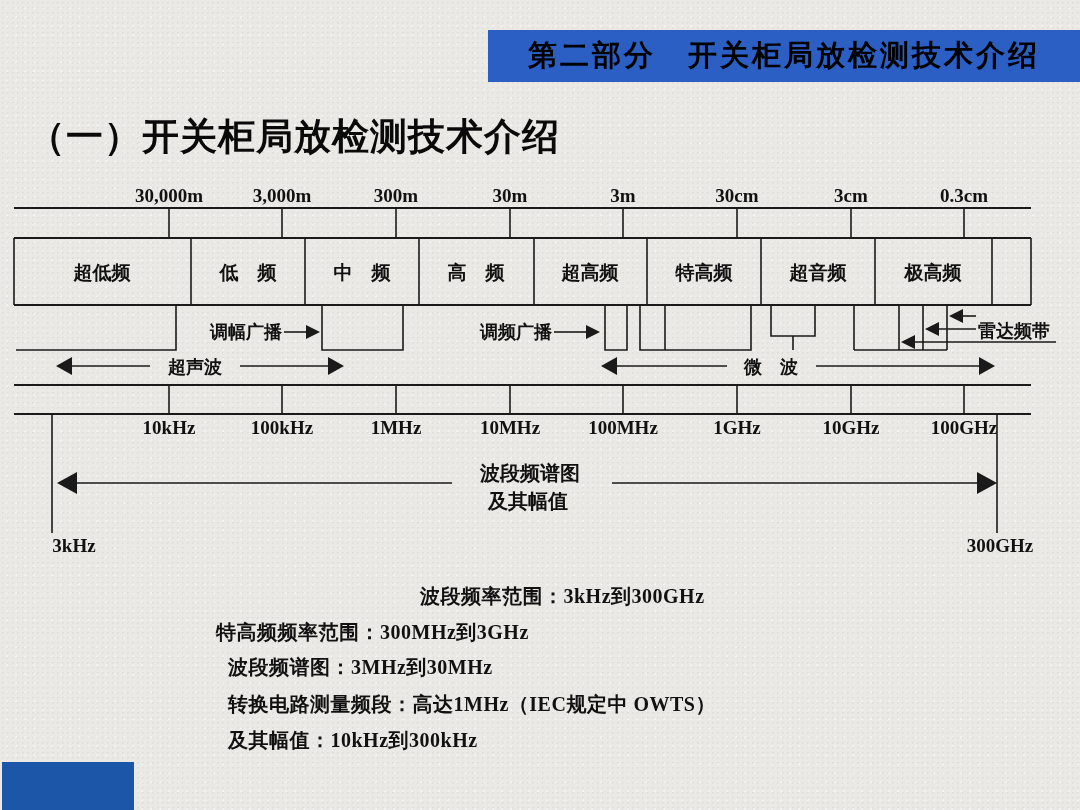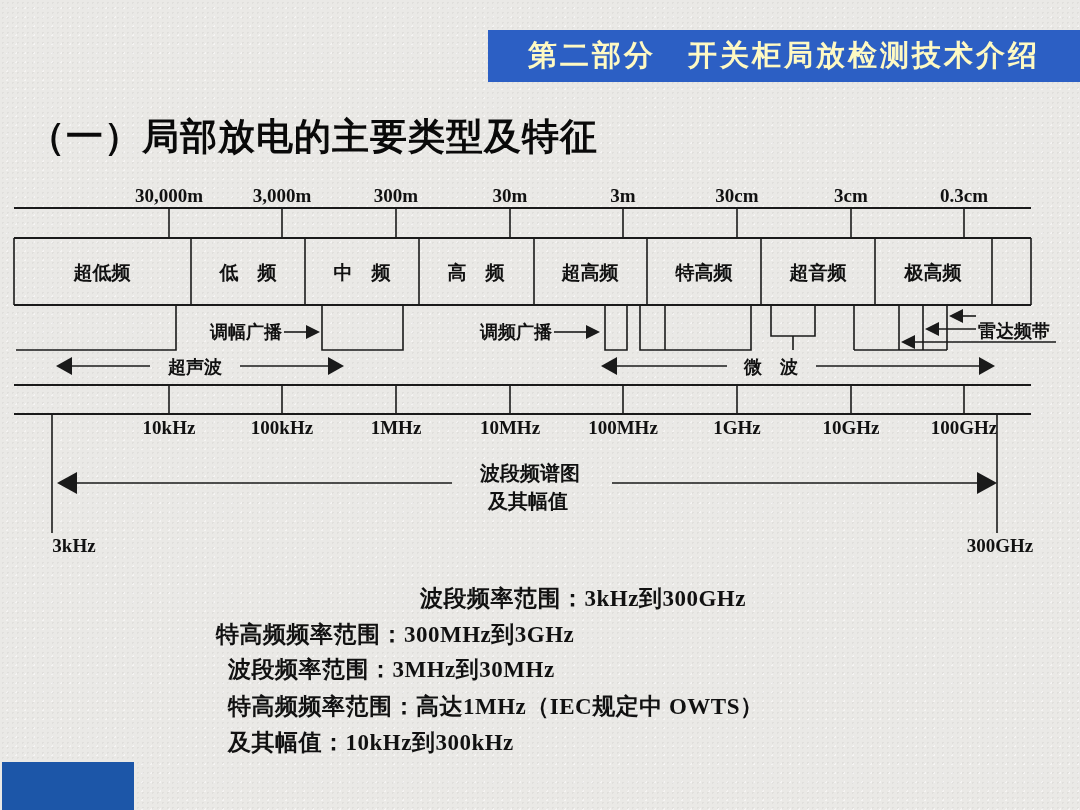--- a/index.html
+++ b/index.html
@@ -19,21 +19,21 @@
     background-size:5px 5px,9px 9px;
     background-position:0 0,3px 4px;
     font-family:"Liberation Sans", sans-serif;
   }
   .banner{
     position:absolute;left:488px;top:30px;width:592px;height:52px;
     background:var(--color-banner-blue);
     display:flex;align-items:center;justify-content:center;
   }
   .banner-text{
-    color:#fef9c3;font-family:"Liberation Serif", serif;
+    color:#000000;font-family:"Liberation Serif", serif;
     font-size:29px;font-weight:700;letter-spacing:3px;white-space:nowrap;
   }
   .slide-title{
     position:absolute;left:28px;top:112px;
     color:#0a0a0a;font-weight:900;font-size:37px;letter-spacing:1px;
     font-family:"Liberation Sans", sans-serif;white-space:nowrap;
   }
   svg.diagram{position:absolute;left:0;top:0;}
   svg .ln{stroke:var(--color-line-black);stroke-width:1.6;fill:none;}
   svg .ln-heavy{stroke:var(--color-line-black);stroke-width:2;fill:none;}
@@ -43,35 +43,35 @@
     fill:var(--color-text-black);
   }
   svg text.tick-label{font-size:19px;}
   svg text.band-label{font-size:19px;}
   svg text.ann-label{font-size:18px;}
   svg text.cap-label{font-size:20px;}
   .notes-line{
     position:absolute;white-space:nowrap;
     color:var(--color-text-black);
     font-family:"Liberation Serif", serif;
-    font-size:23px;font-weight:700;letter-spacing:.5px;
+    font-size:20px;font-weight:700;letter-spacing:.5px;
   }
   .accent-rect{
     position:absolute;left:2px;top:762px;width:132px;height:48px;
     background:var(--color-accent-rect-blue);
   }
 </style>
 </head>
 <body>
 
 <div class="banner">
   <span class="banner-text">第二部分　开关柜局放检测技术介绍</span>
 </div>
 
-<div class="slide-title">（一）局部放电的主要类型及特征</div>
+<div class="slide-title">（一）开关柜局放检测技术介绍</div>
 
 <svg class="diagram" width="1080" height="810" viewBox="0 0 1080 810">
 
   <g>
     <text class="tick-label" x="169" y="202" text-anchor="middle">30,000m</text>
     <text class="tick-label" x="282" y="202" text-anchor="middle">3,000m</text>
     <text class="tick-label" x="396" y="202" text-anchor="middle">300m</text>
     <text class="tick-label" x="510" y="202" text-anchor="middle">30m</text>
     <text class="tick-label" x="623" y="202" text-anchor="middle">3m</text>
     <text class="tick-label" x="737" y="202" text-anchor="middle">30cm</text>
@@ -194,17 +194,17 @@
     <text class="cap-label" x="528" y="508" text-anchor="middle">及其幅值</text>
     <line class="ln" x1="612" y1="483" x2="979" y2="483"></line>
     <polygon class="ah" points="997,483 977,472 977,494"></polygon>
     <text class="tick-label" x="74" y="552" text-anchor="middle">3kHz</text>
     <text class="tick-label" x="1000" y="552" text-anchor="middle">300GHz</text>
   </g>
 </svg>
 
 <div class="notes-line" style="left:420px;top:583px;">波段频率范围：3kHz到300GHz</div>
 <div class="notes-line" style="left:216px;top:619px;">特高频频率范围：300MHz到3GHz</div>
-<div class="notes-line" style="left:228px;top:654px;">波段频率范围：3MHz到30MHz</div>
-<div class="notes-line" style="left:228px;top:691px;">特高频频率范围：高达1MHz（IEC规定中 OWTS）</div>
+<div class="notes-line" style="left:228px;top:654px;">波段频谱图：3MHz到30MHz</div>
+<div class="notes-line" style="left:228px;top:691px;">转换电路测量频段：高达1MHz（IEC规定中 OWTS）</div>
 <div class="notes-line" style="left:228px;top:727px;">及其幅值：10kHz到300kHz</div>
 
 <div class="accent-rect"></div>
 
 </body></html>

